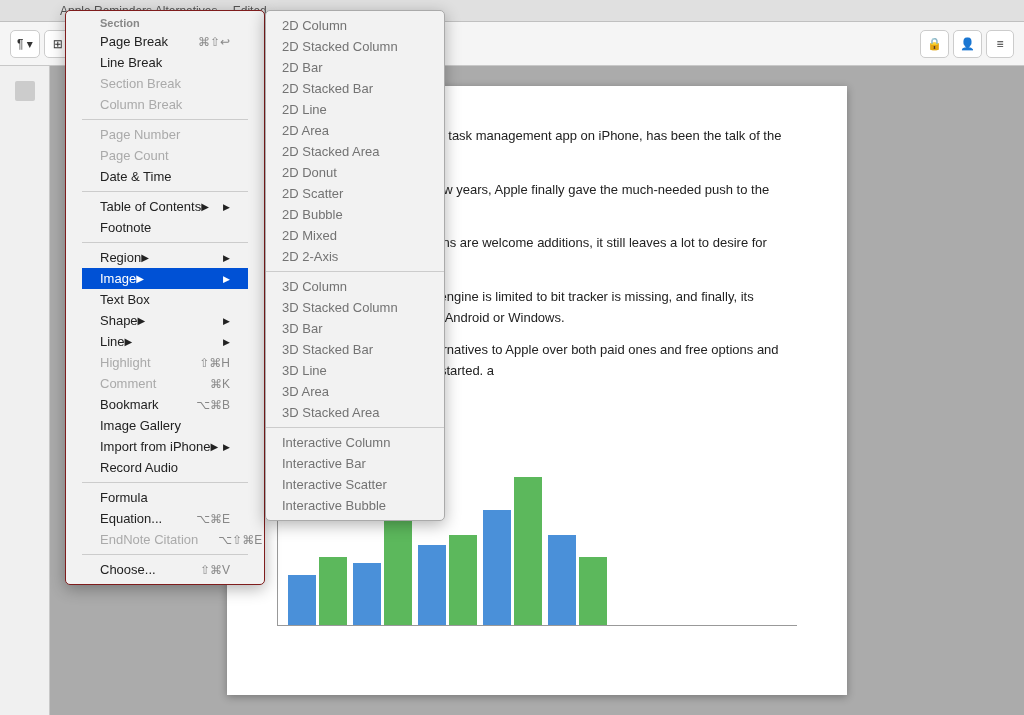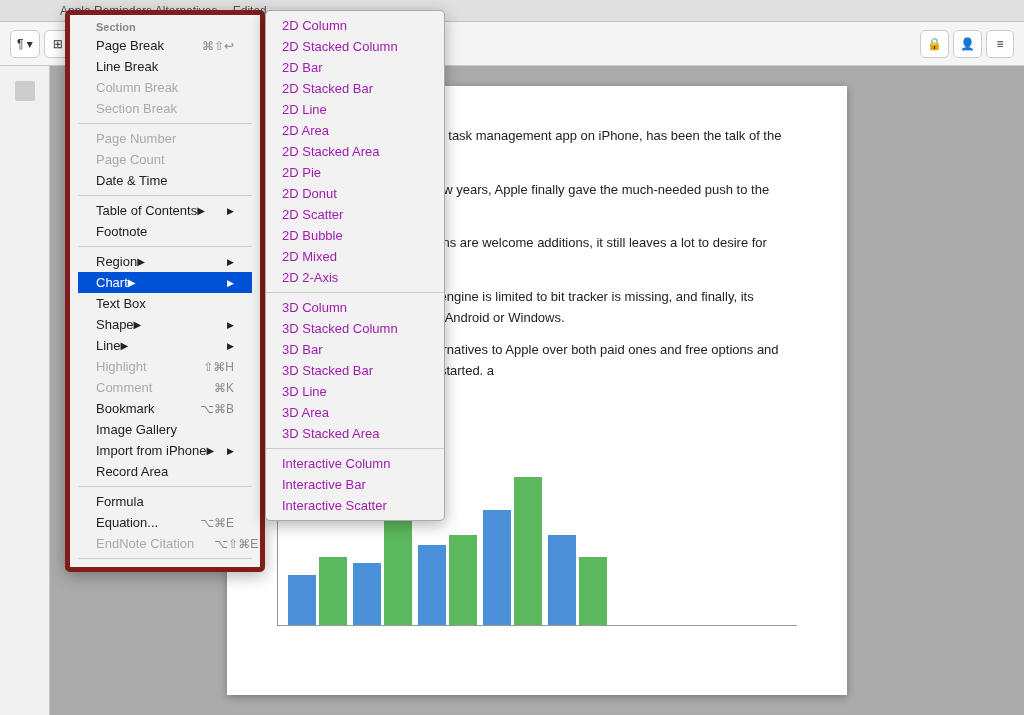--- a/index.html
+++ b/index.html
@@ -130,24 +130,24 @@
       left: 0;
       z-index: 100;
     }
 
     .menu-main {
       position: absolute;
       top: 10px;
       left: 65px;
       width: 200px;
       background: #f2f2f2;
-      border: 5px solid #7f1d1d;
+      border: 1px solid #7f1d1d;
       border-radius: 5px;
       box-shadow: 0 4px 16px rgba(0,0,0,0.3);
-      padding: 4px 8px;
+      padding: 4px 16px;
       font-size: 13px;
     }
 
     .menu-item {
       padding: 3px 18px;
       display: flex;
       align-items: center;
       justify-content: space-between;
       cursor: pointer;
       color: #222;
@@ -186,21 +186,21 @@
       background: #f2f2f2;
       border: 1px solid #aaa;
       border-radius: 5px;
       box-shadow: 0 4px 16px rgba(0,0,0,0.3);
       padding: 4px 0;
       font-size: 13px;
     }
     .submenu-item {
       padding: 3px 16px;
       cursor: pointer;
-      color: #a21caf;
+      color: #737373;
       white-space: nowrap;
     }
 
     .submenu-separator {
       height: 1px;
       background: #ccc;
       margin: 4px 0;
     }
 
     
@@ -306,24 +306,24 @@
     <div class="menu-section-label">Section</div>
 
     <div class="menu-item">
       <span>Page Break</span>
       <span class="menu-shortcut">⌘⇧↩</span>
     </div>
     <div class="menu-item">
       <span>Line Break</span>
     </div>
     <div class="menu-item disabled">
+      <span>Section Break</span>
+    </div>
+    <div class="menu-item disabled">
       <span>Column Break</span>
-    </div>
-    <div class="menu-item disabled">
-      <span>Section Break</span>
     </div>
 
     <div class="menu-separator"></div>
 
     <div class="menu-item disabled">
       <span>Page Number</span>
     </div>
     <div class="menu-item disabled">
       <span>Page Count</span>
     </div>
@@ -341,21 +341,21 @@
       <span>Footnote</span>
     </div>
 
     <div class="menu-separator"></div>
 
     <div class="menu-item has-submenu">
       <span>Region</span>
       <span class="menu-arrow">▶</span>
     </div>
     <div class="menu-item active has-submenu">
-      <span>Chart</span>
+      <span>Image</span>
       <span class="menu-arrow">▶</span>
     </div>
     <div class="menu-item">
       <span>Text Box</span>
     </div>
     <div class="menu-item has-submenu">
       <span>Shape</span>
       <span class="menu-arrow">▶</span>
     </div>
     <div class="menu-item has-submenu">
@@ -375,61 +375,65 @@
       <span class="menu-shortcut">⌥⌘B</span>
     </div>
     <div class="menu-item">
       <span>Image Gallery</span>
     </div>
     <div class="menu-item has-submenu">
       <span>Import from iPhone</span>
       <span class="menu-arrow">▶</span>
     </div>
     <div class="menu-item">
-      <span>Record Area</span>
+      <span>Record Audio</span>
     </div>
 
     <div class="menu-separator"></div>
 
     <div class="menu-item">
       <span>Formula</span>
     </div>
     <div class="menu-item">
       <span>Equation...</span>
       <span class="menu-shortcut">⌥⌘E</span>
     </div>
     <div class="menu-item disabled">
       <span>EndNote Citation</span>
       <span class="menu-shortcut">⌥⇧⌘E</span>
     </div>
 
     <div class="menu-separator"></div>
 
+    <div class="menu-item">
+      <span>Choose...</span>
+      <span class="menu-shortcut">⇧⌘V</span>
+    </div>
   </div>
 
   <div class="submenu-chart">
     <div class="submenu-item">2D Column</div>
     <div class="submenu-item">2D Stacked Column</div>
     <div class="submenu-item">2D Bar</div>
     <div class="submenu-item">2D Stacked Bar</div>
     <div class="submenu-item">2D Line</div>
     <div class="submenu-item">2D Area</div>
     <div class="submenu-item">2D Stacked Area</div>
-    <div class="submenu-item">2D Pie</div>
     <div class="submenu-item">2D Donut</div>
     <div class="submenu-item">2D Scatter</div>
     <div class="submenu-item">2D Bubble</div>
     <div class="submenu-item">2D Mixed</div>
     <div class="submenu-item">2D 2-Axis</div>
     <div class="submenu-separator"></div>
     <div class="submenu-item">3D Column</div>
     <div class="submenu-item">3D Stacked Column</div>
     <div class="submenu-item">3D Bar</div>
     <div class="submenu-item">3D Stacked Bar</div>
     <div class="submenu-item">3D Line</div>
     <div class="submenu-item">3D Area</div>
     <div class="submenu-item">3D Stacked Area</div>
     <div class="submenu-separator"></div>
     <div class="submenu-item">Interactive Column</div>
     <div class="submenu-item">Interactive Bar</div>
     <div class="submenu-item">Interactive Scatter</div>
+    <div class="submenu-item">Interactive Bubble</div>
   </div>
 </div>
 
 </body></html>

